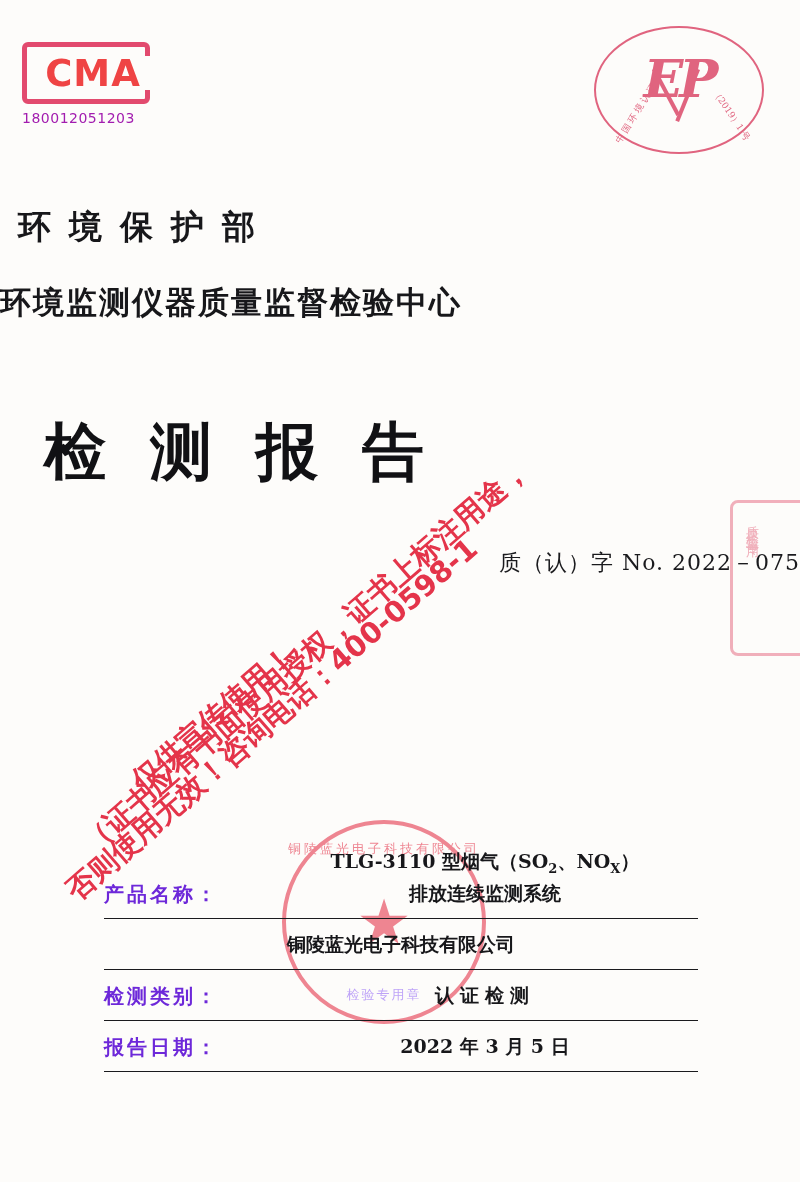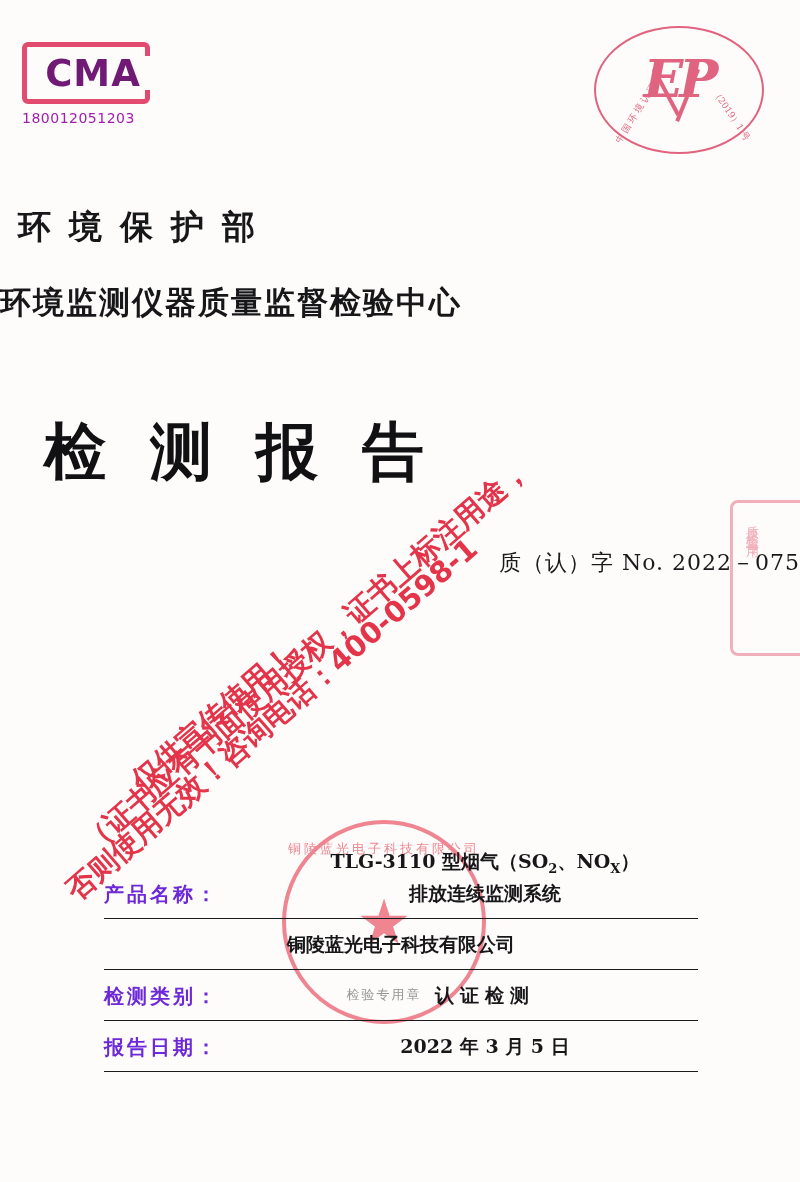--- a/index.html
+++ b/index.html
@@ -49,21 +49,21 @@
   .cma-mark .letters {
     position: absolute;
     inset: 0;
     display: flex;
     align-items: center;
     justify-content: center;
     font-family: "DejaVu Sans", "Liberation Sans", sans-serif;
     font-weight: bold;
     font-size: 37px;
     letter-spacing: 1px;
-    color: #701a75;
+    color: #ef4444;
     padding-left: 14px;
     box-sizing: border-box;
   }
   .cma-number {
     margin-top: 6px;
     font-family: "DejaVu Sans", "Liberation Sans", sans-serif;
     font-size: 14px;
     letter-spacing: 0.5px;
     color: #a21caf;
   }
@@ -279,21 +279,21 @@
     font-size: 13px;
     color: #e2243c;
     letter-spacing: 3px;
   }
   .seal .seal-bottom {
     position: absolute;
     left: 0; right: 0;
     bottom: 16px;
     text-align: center;
     font-size: 13px;
-    color: #404040;
+    color: #8b5cf6;
     letter-spacing: 2px;
   }
 
   
   .edge-seal {
     position: absolute;
     right: -56px;
     top: 500px;
     width: 120px;
     height: 150px;

